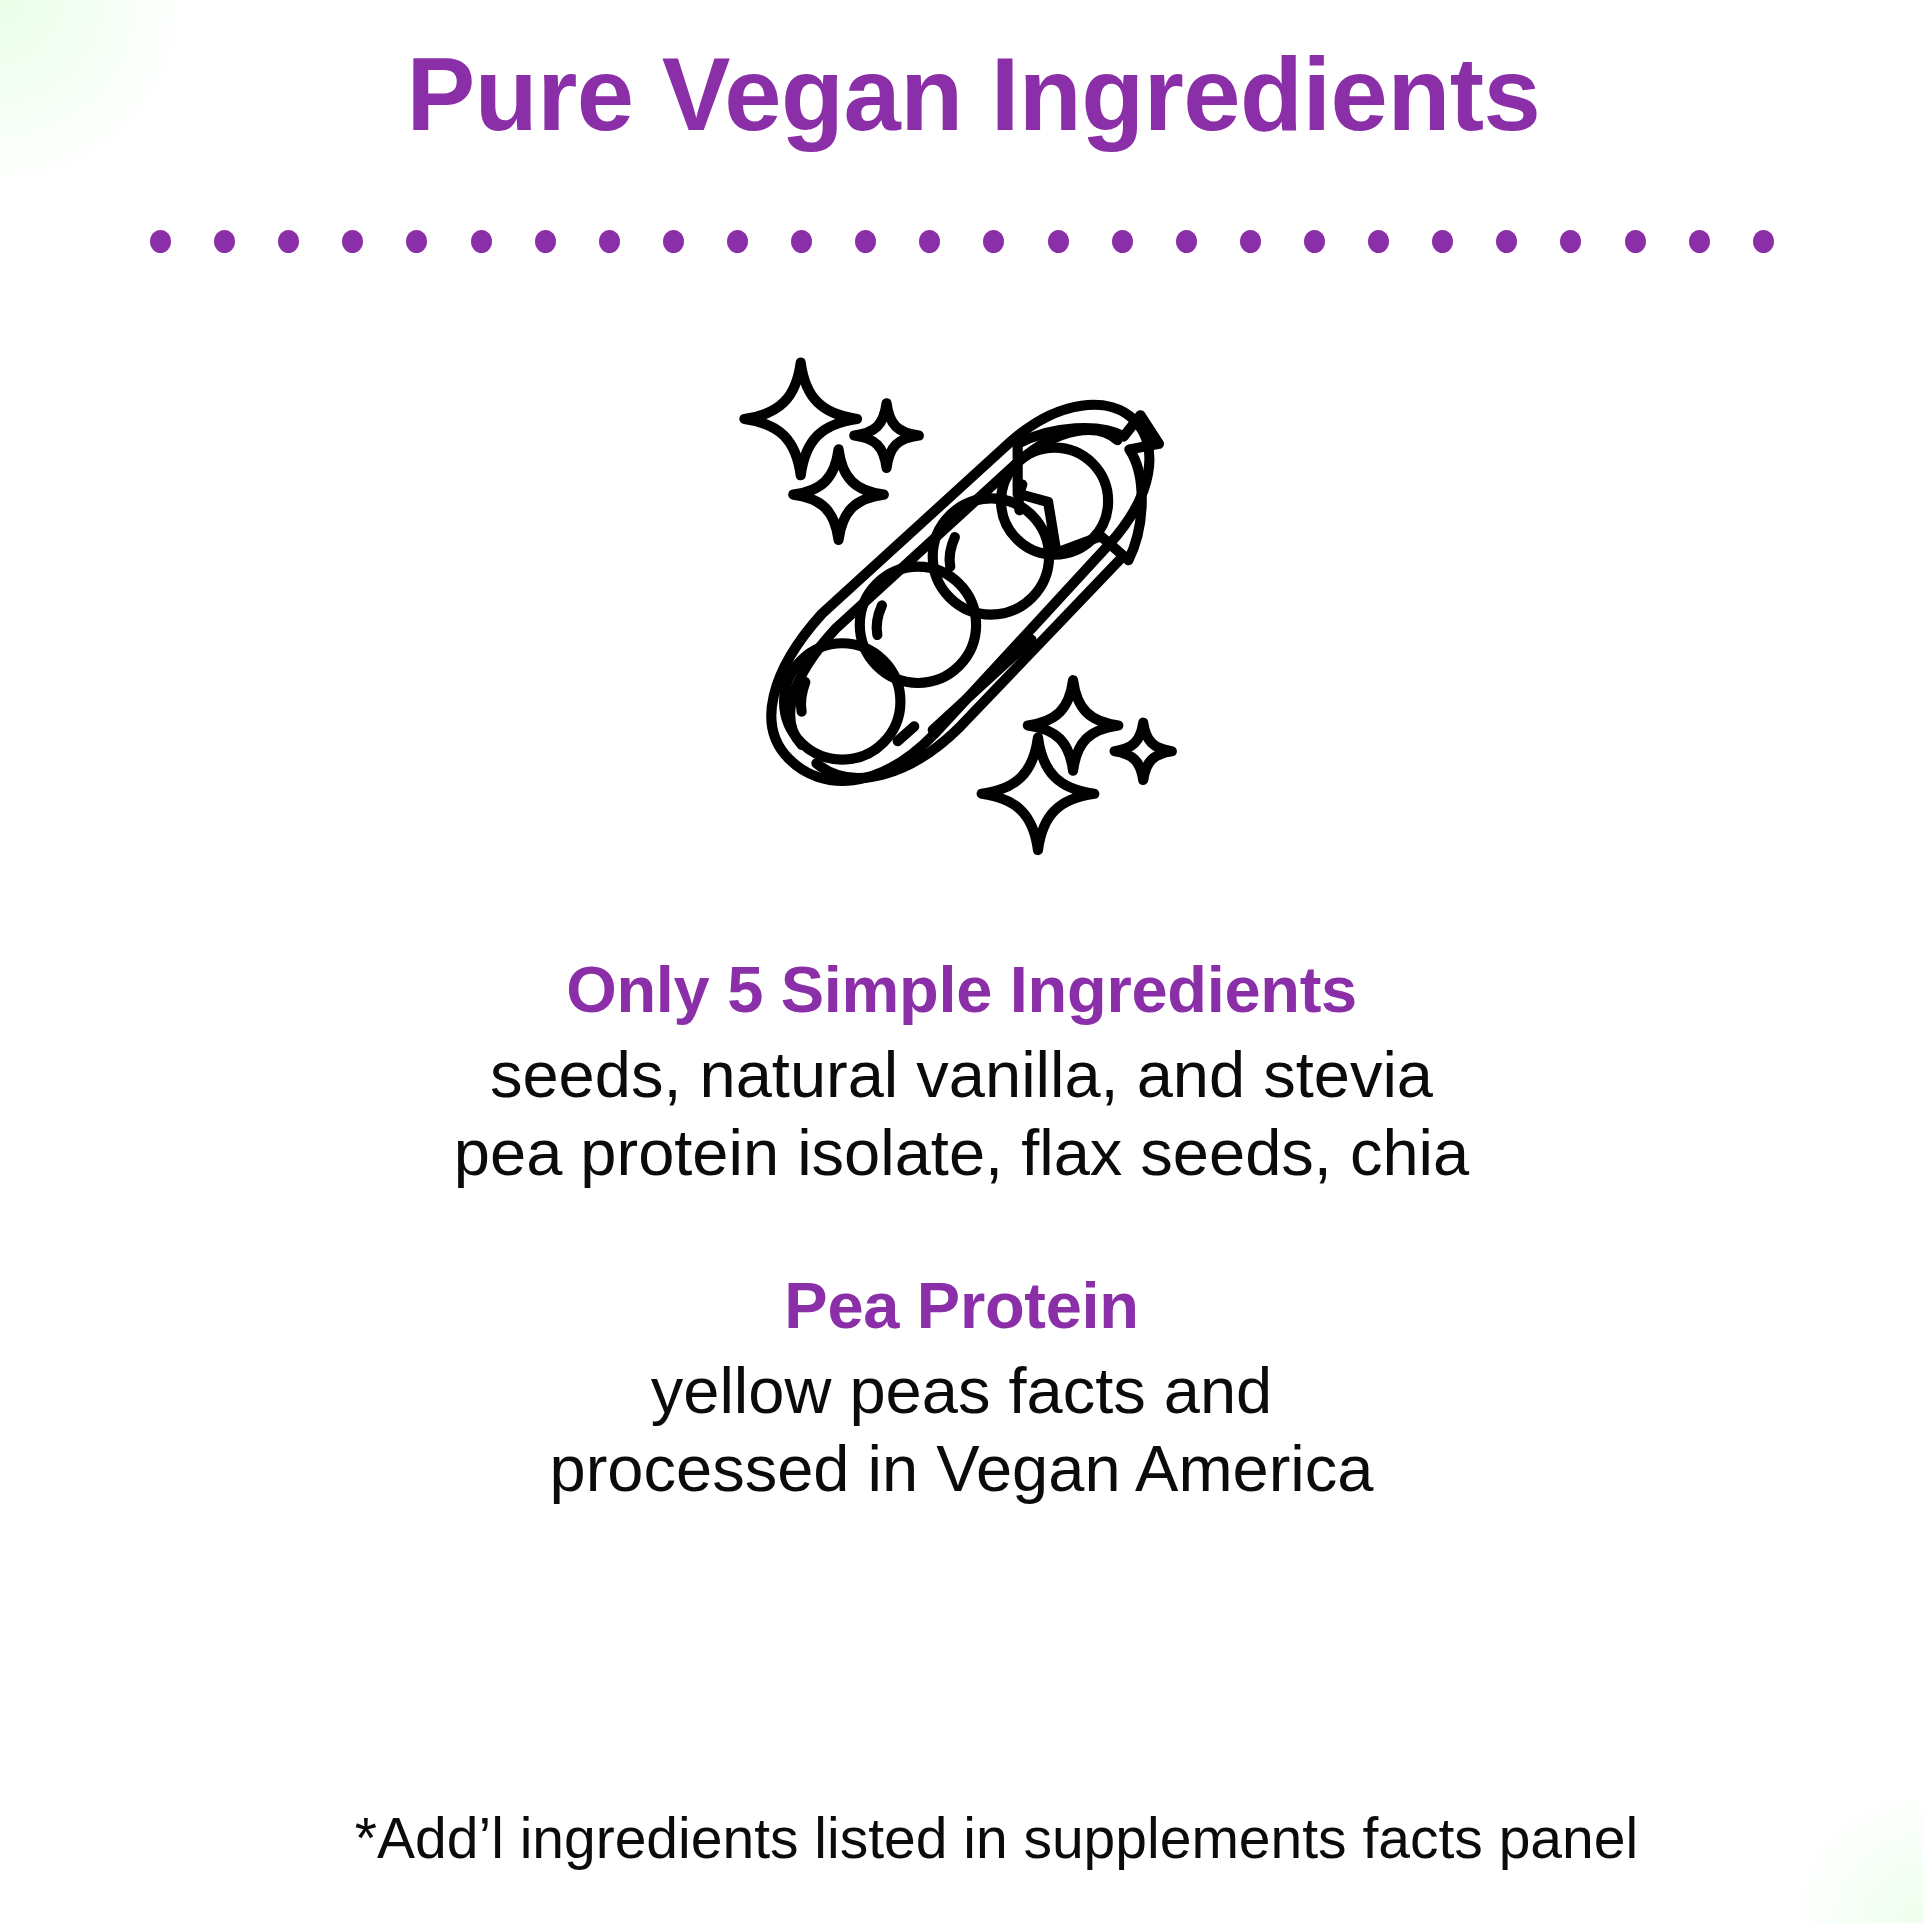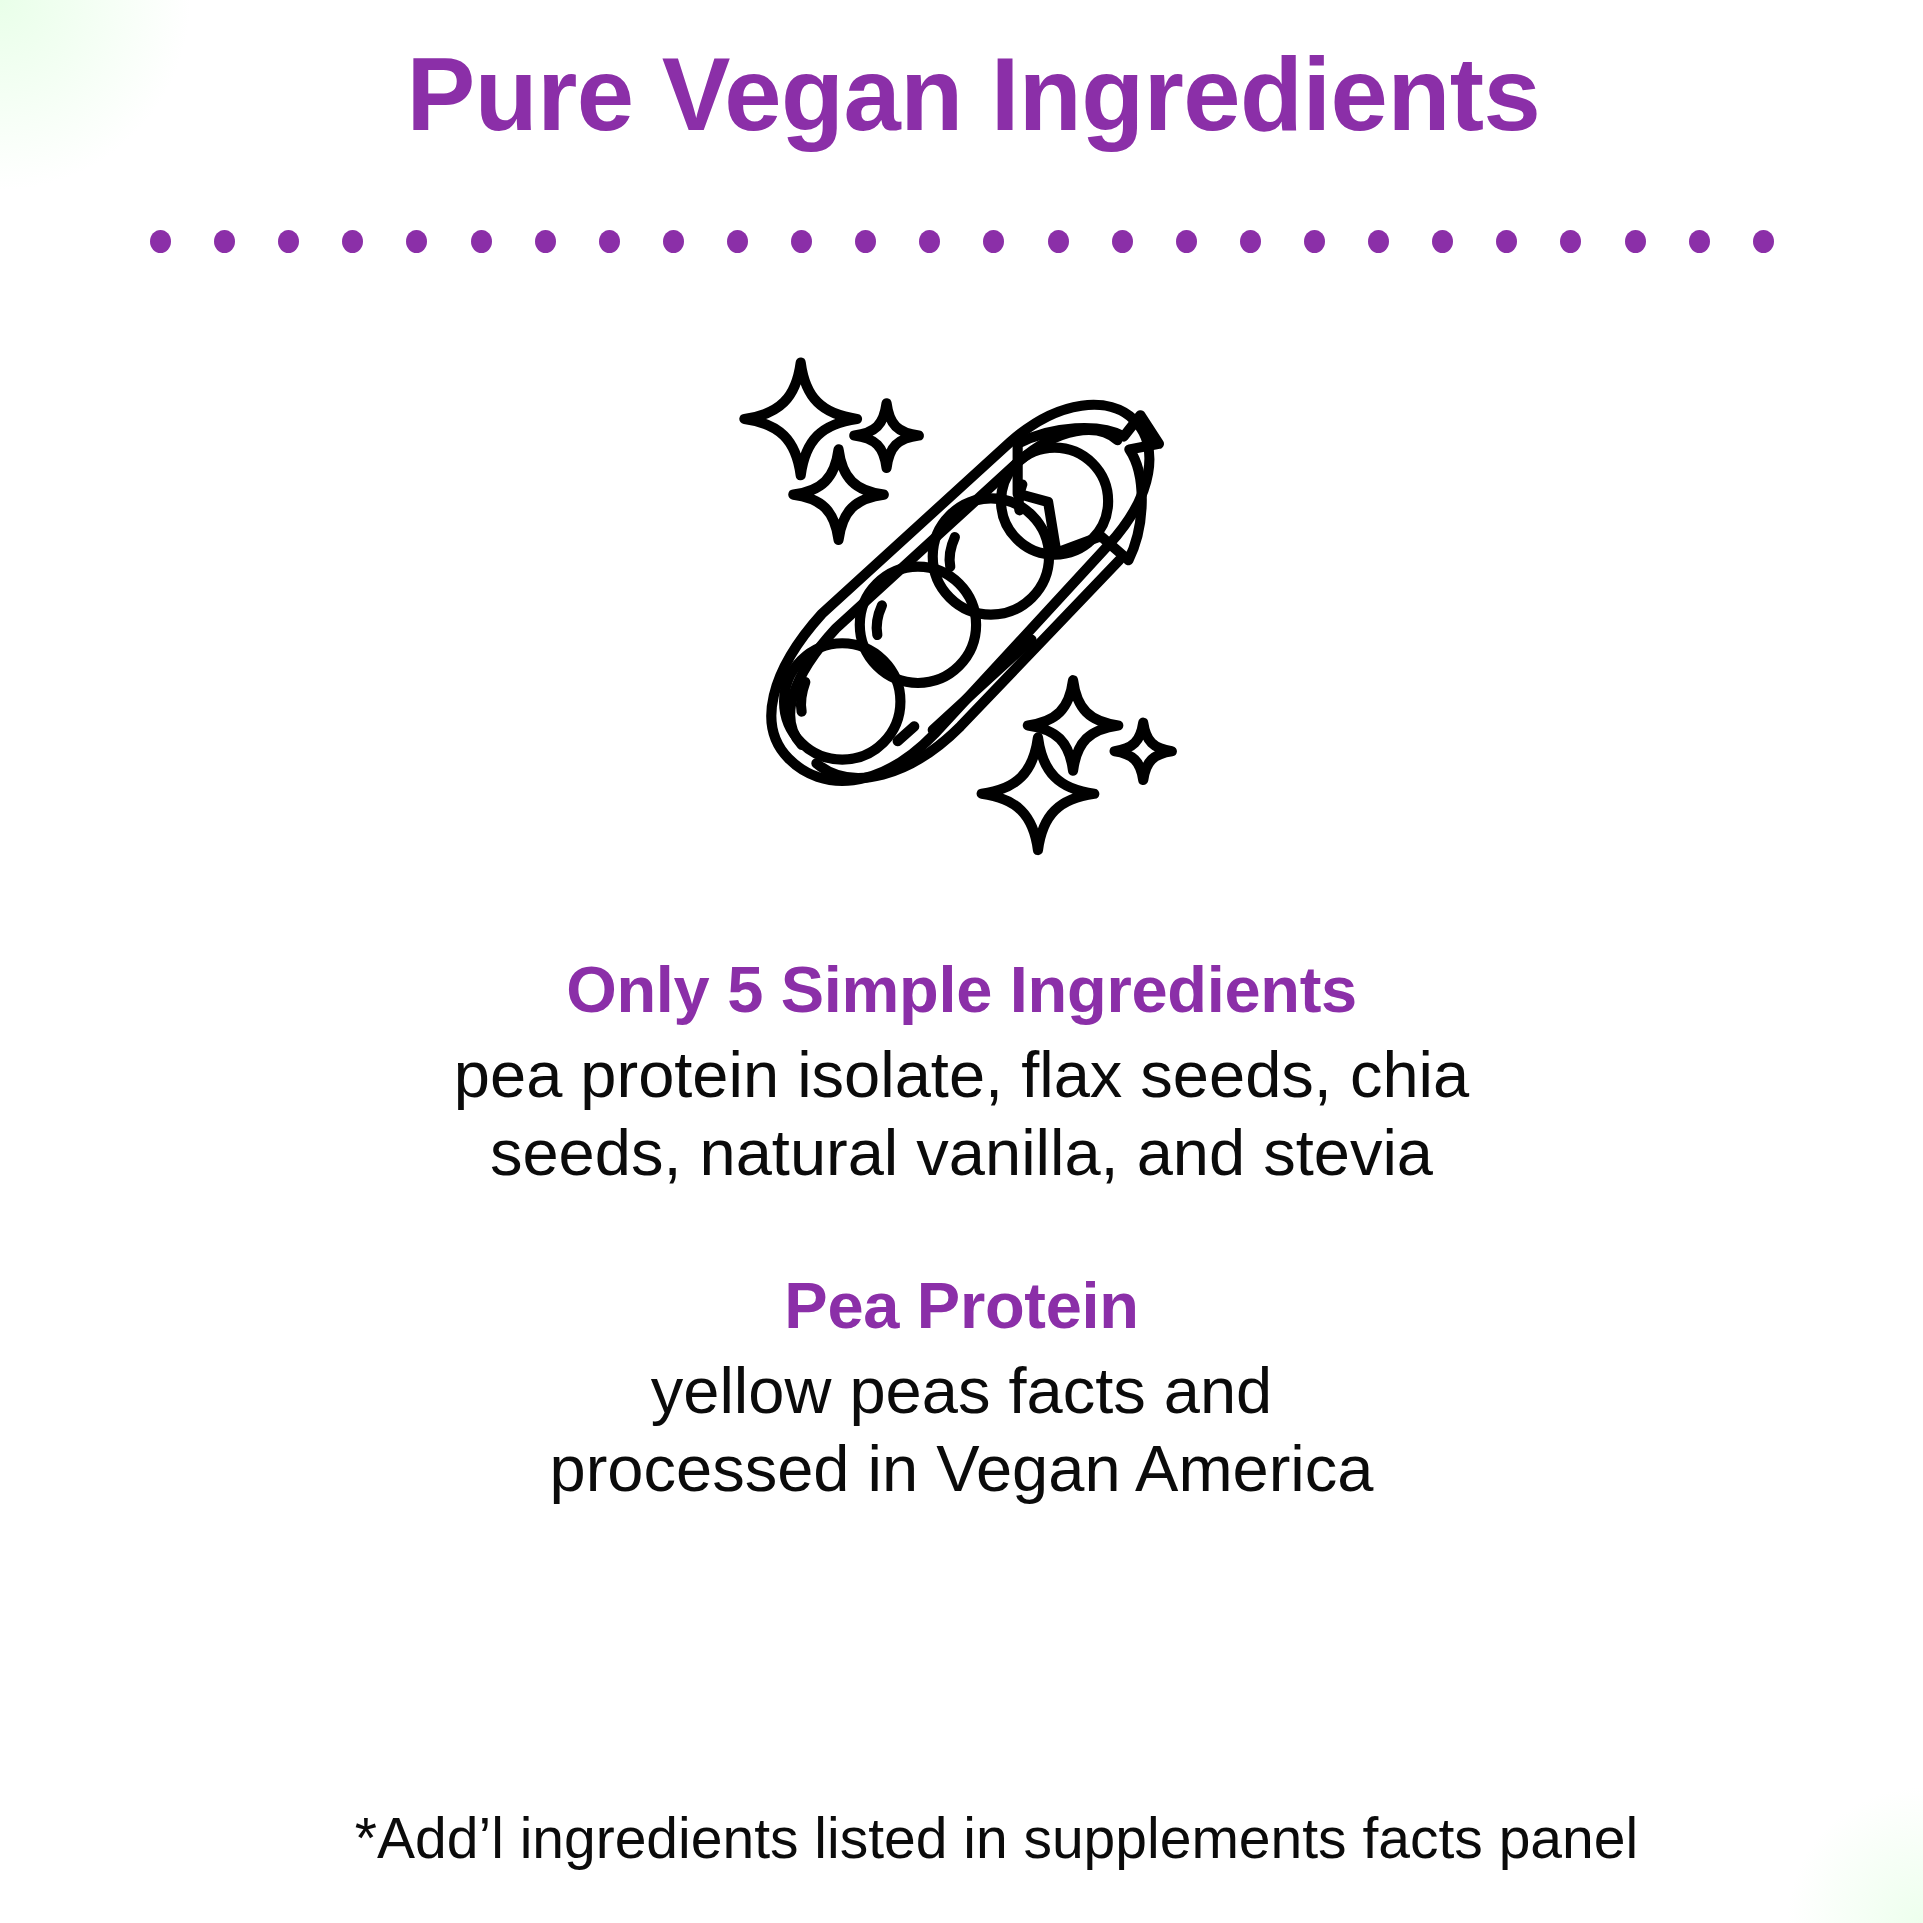--- a/index.html
+++ b/index.html
@@ -249,22 +249,22 @@
                  C 477 442, 469 450, 466 470
                  C 463 450, 455 442, 435 439
                  C 455 436, 463 428, 466 408 Z"></path>
       </g>
     </svg>
   </div>
 
   <div class="block block-ingredients">
     <div class="sub-head">Only 5 Simple Ingredients</div>
     <div class="sub-body">
+      <span class="line">seeds, natural vanilla, and stevia</span>
       <span class="line">pea protein isolate, flax seeds, chia</span>
-      <span class="line">seeds, natural vanilla, and stevia</span>
     </div>
   </div>
 
   <div class="block block-peaprotein">
     <div class="sub-head">Pea Protein</div>
     <div class="sub-body">
       <span class="line">yellow peas facts and</span>
       <span class="line">processed in Vegan America</span>
     </div>
   </div>

